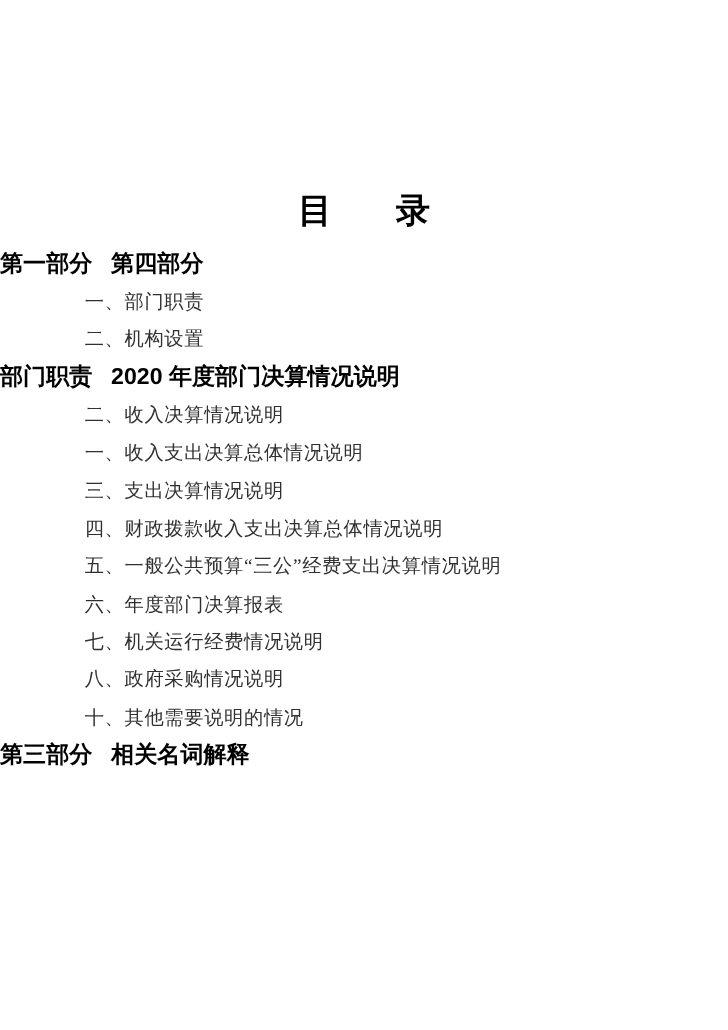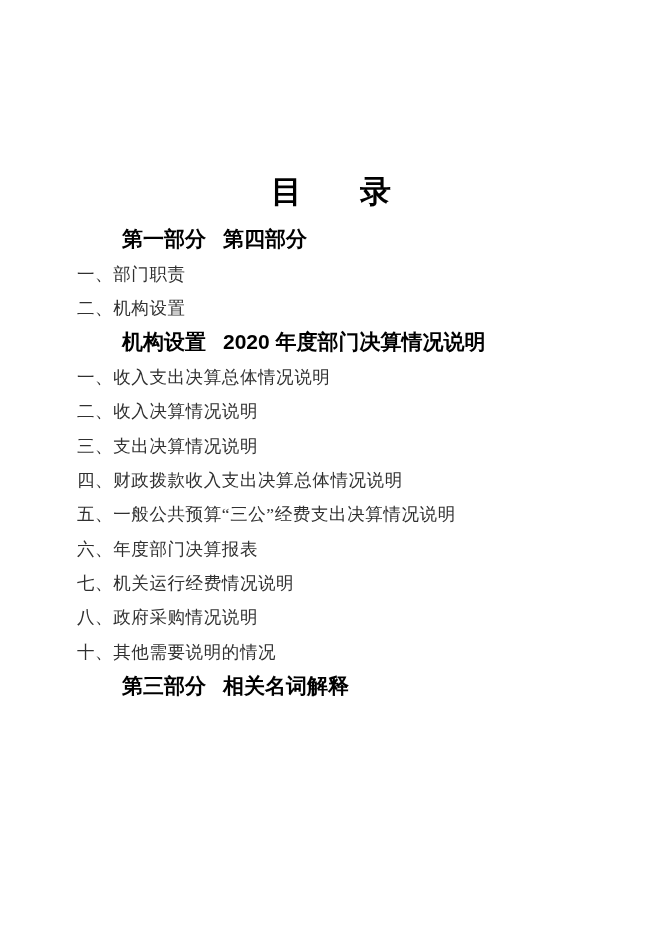--- a/index.html
+++ b/index.html
@@ -32,21 +32,20 @@
   .toc-entries {
     margin-top: 10px;
   }
   .row {
     height: 34.4px;
     display: flex;
     align-items: center;
     white-space: nowrap;
   }
   .row.part {
-    padding-left: 122px;
     font-family: "Liberation Sans", sans-serif;
     font-weight: bold;
     font-size: 21px;
     color: #000000;
   }
   .row.part .part-label {
     margin-right: 17px;
   }
   .row.item {
     padding-left: 77px;
@@ -69,28 +68,28 @@
     <span class="part-label">第一部分</span>
     <span class="part-title">第四部分</span>
   </div>
       <div class="row item">
     <span>一、部门职责</span>
   </div>
       <div class="row item">
     <span>二、机构设置</span>
   </div>
       <div class="row part">
-    <span class="part-label">机构设置</span>
+    <span class="part-label">部门职责</span>
     <span class="part-title">2020 年度部门决算情况说明</span>
   </div>
       <div class="row item">
-    <span>一、收入支出决算总体情况说明</span>
+    <span>二、收入决算情况说明</span>
   </div>
       <div class="row item">
-    <span>二、收入决算情况说明</span>
+    <span>一、收入支出决算总体情况说明</span>
   </div>
       <div class="row item">
     <span>三、支出决算情况说明</span>
   </div>
       <div class="row item">
     <span>四、财政拨款收入支出决算总体情况说明</span>
   </div>
       <div class="row item">
     <span>五、一般公共预算“三公”经费支出决算情况说明</span>
   </div>

